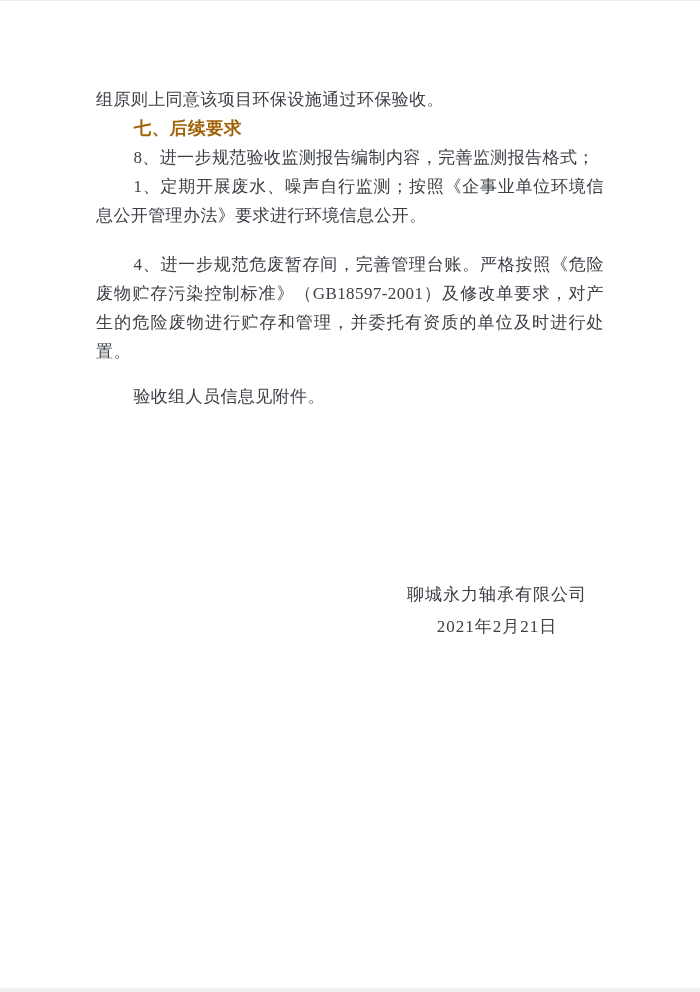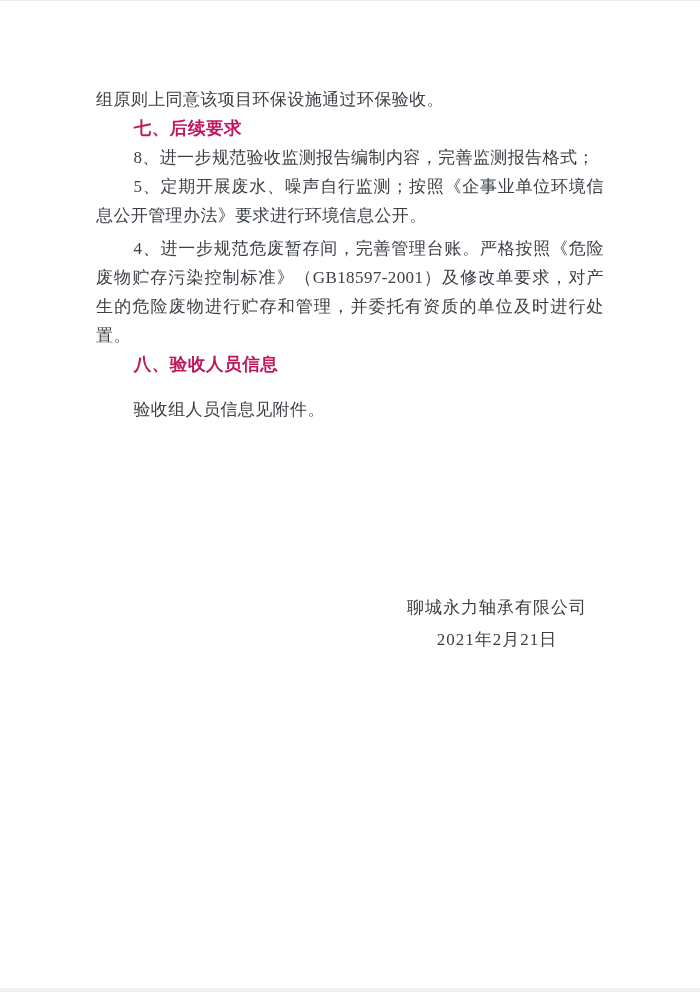--- a/index.html
+++ b/index.html
@@ -44,26 +44,26 @@
       text-indent: 0;
     }
     p.item {
       text-indent: 2.2em;
     }
     h2.sec-heading {
       margin: 0;
       font-size: 17.5px;
       line-height: 29px;
       font-weight: bold;
-      color: #be185d;
+      color: #a16207;
       text-indent: 2.15em;
       letter-spacing: 0.6px;
     }
     .h7 { margin-top: 2px; }
-    .i4 { margin-top: 4px; }
+    .i4 { margin-top: 20px; }
     .h8 { margin-top: 12px; }
     .attach-note { margin-top: 16px; }
     .signature {
       position: relative;
       left: 147px;
       margin-top: 168px;
       text-align: center;
     }
     .signature p {
       text-align: center;
@@ -78,25 +78,24 @@
 <div class="page">
   <div class="content">
 
     <p class="continuation">组原则上同意该项目环保设施通过环保验收。</p>
 
     <h2 class="sec-heading h7">七、后续要求</h2>
 
     <p class="item">8、进一步规范验收监测报告编制内容，完善监测报告格式；</p>
 
 
-    <p class="item">5、定期开展废水、噪声自行监测；按照《企事业单位环境信息公开管理办法》要求进行环境信息公开。</p>
+    <p class="item">1、定期开展废水、噪声自行监测；按照《企事业单位环境信息公开管理办法》要求进行环境信息公开。</p>
 
     <p class="item i4">4、进一步规范危废暂存间，完善管理台账。严格按照《危险废物贮存污染控制标准》（GB18597-2001）及修改单要求，对产生的危险废物进行贮存和管理，并委托有资质的单位及时进行处置。</p>
 
-    <h2 class="sec-heading h8">八、验收人员信息</h2>
 
     <p class="item attach-note">验收组人员信息见附件。</p>
 
     <div class="signature">
       <p>聊城永力轴承有限公司</p>
       <p>2021年2月21日</p>
     </div>
 
   </div>
   <div class="bottom-edge"></div>

